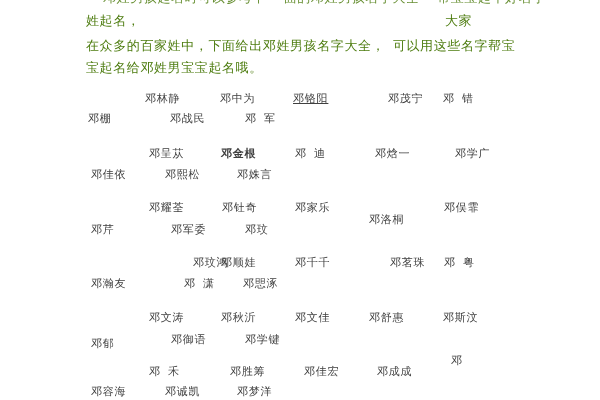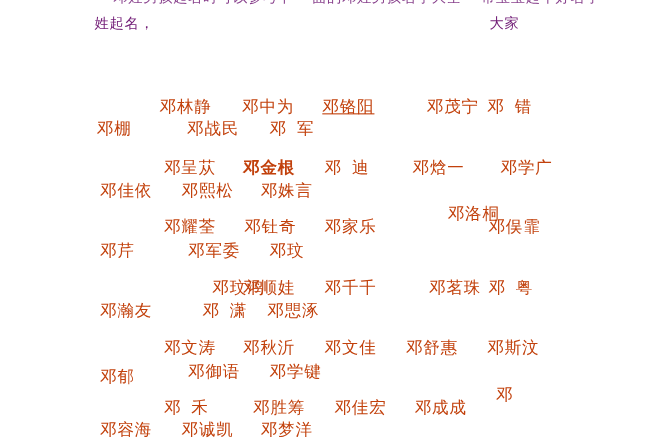--- a/index.html
+++ b/index.html
@@ -11,65 +11,67 @@
     background: #ffffff;
     font-family: "Liberation Serif", "DejaVu Serif", serif;
     color: #2e2e2e;
   }
   .txt {
     position: absolute;
     font-size: 13px;
     line-height: 15px;
     letter-spacing: 0.6px;
     white-space: pre;
-    color: #701a75;
+    color: #4d7c0f;
   }
   .clipped { top: -10px; left: 103px; opacity: 0.85; }
   .l2l { top: 13px; left: 86px; }
   .l2r { top: 13px; left: 445px; }
   .l3  { top: 38px; left: 86px; }
   .l4  { top: 60px; left: 86px; }
   .name-item {
     position: absolute;
-    font-size: 15px;
+    font-size: 11px;
     line-height: 14px;
     letter-spacing: 0.8px;
     white-space: pre;
-    color: #c2410c;
+    color: #404040;
     text-align: right;
   }
 </style>
 </head>
 <body>
 
 <div class="page">
   <div class="txt clipped">邓姓男孩起名时可以参考下　 面的邓姓男孩名字大全　 帮宝宝起个好名字</div>
   <div class="txt l2l">姓起名，</div>
   <div class="txt l2r">大家</div>
+  <div class="txt l3">在众多的百家姓中，下面给出邓姓男孩名字大全，  可以用这些名字帮宝</div>
+  <div class="txt l4">宝起名给邓姓男宝宝起名哦。</div>
   <div id="name-grid">
       <span class="name-item" style="left: 145px; top: 91px;">邓林静</span>
       <span class="name-item" style="left: 220px; top: 91px;">邓中为</span>
       <span class="name-item" style="left: 293px; top: 91px; text-decoration: underline;">邓铬阳</span>
       <span class="name-item" style="left: 388px; top: 91px;">邓茂宁</span>
       <span class="name-item" style="left: 443px; top: 91px;">邓  错</span>
       <span class="name-item" style="left: 88px; top: 111px;">邓棚</span>
       <span class="name-item" style="left: 170px; top: 111px;">邓战民</span>
       <span class="name-item" style="left: 245px; top: 111px;">邓  军</span>
       <span class="name-item" style="left: 149px; top: 146px;">邓呈苁</span>
       <span class="name-item" style="left: 221px; top: 146px; font-weight: bold;">邓金根</span>
       <span class="name-item" style="left: 295px; top: 146px;">邓  迪</span>
       <span class="name-item" style="left: 375px; top: 146px;">邓焓一</span>
       <span class="name-item" style="left: 455px; top: 146px;">邓学广</span>
       <span class="name-item" style="left: 91px; top: 167px;">邓佳依</span>
       <span class="name-item" style="left: 165px; top: 167px;">邓熙松</span>
       <span class="name-item" style="left: 237px; top: 167px;">邓姝言</span>
       <span class="name-item" style="left: 149px; top: 200px;">邓耀荃</span>
       <span class="name-item" style="left: 222px; top: 200px;">邓钍奇</span>
       <span class="name-item" style="left: 295px; top: 200px;">邓家乐</span>
-      <span class="name-item" style="left: 369px; top: 188px; margin-left: 38px;">邓洛桐</span>
+      <span class="name-item" style="left: 369px; top: 212px;">邓洛桐</span>
       <span class="name-item" style="left: 444px; top: 200px;">邓俣霏</span>
       <span class="name-item" style="left: 91px; top: 222px;">邓芹</span>
       <span class="name-item" style="left: 171px; top: 222px;">邓军委</span>
       <span class="name-item" style="left: 245px; top: 222px;">邓玟</span>
       <span class="name-item" style="left: 149px; top: 255px; margin-left: 44px;">邓玟鸿</span>
       <span class="name-item" style="left: 221px; top: 255px;">邓顺娃</span>
       <span class="name-item" style="left: 295px; top: 255px;">邓千千</span>
       <span class="name-item" style="left: 369px; top: 255px; margin-left: 21px;">邓茗珠</span>
       <span class="name-item" style="left: 444px; top: 255px;">邓  粤</span>
       <span class="name-item" style="left: 91px; top: 276px;">邓瀚友</span>

